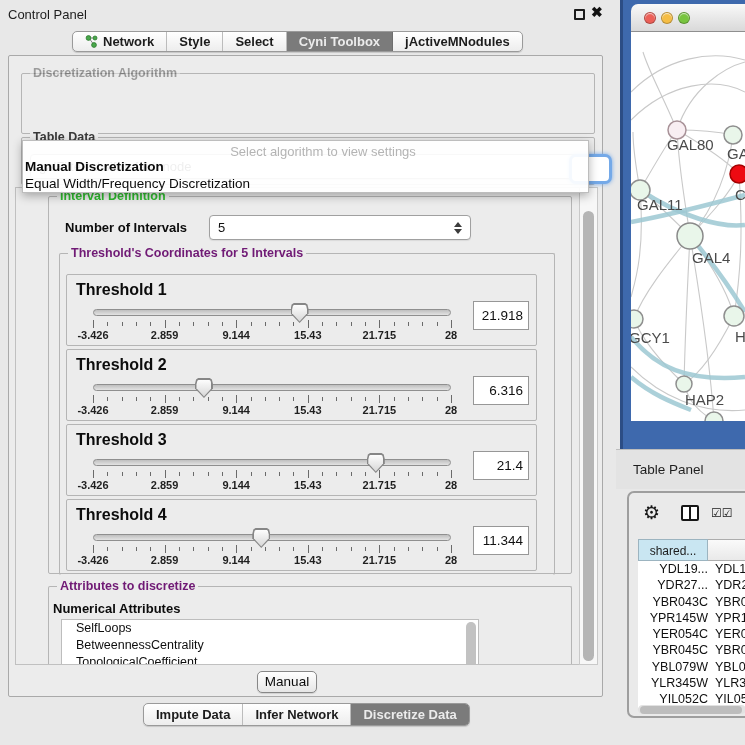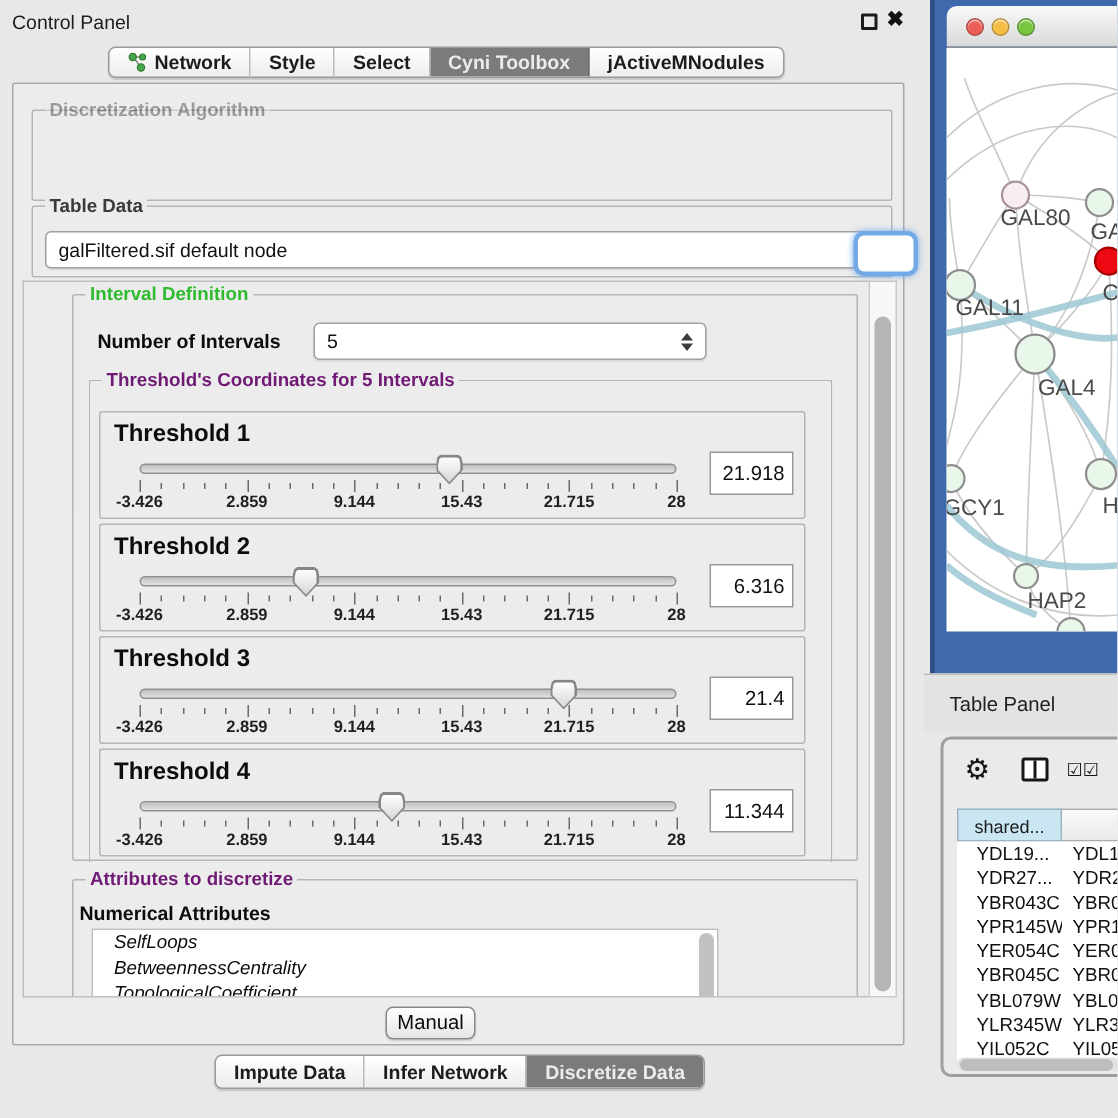--- a/index.html
+++ b/index.html
@@ -102,21 +102,21 @@
   .cols-ic{position:absolute;left:52px;top:12px;width:18px;height:16px;border:2px solid #161616;border-radius:2px;background:#fff;}
   .cols-ic:before{content:"";position:absolute;left:6px;top:0;width:2px;height:12px;background:#161616;}
   .checks-ic{position:absolute;left:82px;top:13px;font-size:12px;color:#161616;letter-spacing:0px;}
   .tp-head{position:absolute;left:9px;top:46px;display:flex;height:22px;}
   .th-cell{font-size:12px;color:#1c1c1c;text-align:center;line-height:22px;border:1px solid #9cb4c0;overflow:hidden;white-space:nowrap;}
   .th-c1{width:70px;background:#c9e6f2;}
   .th-c2{width:124px;background:linear-gradient(#fafafa,#e9e9e9);border-color:#adadad;border-left:none;}
   .tp-rows{position:absolute;left:9px;top:68px;width:194px;background:#fff;}
   .trow{display:flex;height:16.3px;}
   .tcell{font-size:12.5px;color:#101010;line-height:16px;white-space:nowrap;overflow:hidden;}
-  .tc1{width:70px;padding-left:13px;}
+  .tc1{width:70px;padding-left:1px;text-align:right;}
   .tc2{width:124px;padding-left:7px;}
   .hscroll{position:absolute;left:9px;top:212px;width:108px;height:9px;background:#e2e2e2;border-radius:5px;}
   .hscroll>span{position:absolute;left:2px;top:0.5px;width:102px;height:8px;background:#bdbdbd;border-radius:5px;display:block;}
 </style>
 </head>
 <body>
 
 <div id="stage">
 
   <div class="cp-title">Control Panel</div>
@@ -157,20 +157,25 @@
     <div class="focus-ring"></div>
 
     <div class="group" style="left:12px;top:81px;width:574px;height:48px;">
       <span class="legend leg-gray">Table Data</span>
       <div class="combo" style="left:8px;top:16px;width:560px;height:25px;">
         <span>galFiltered.sif default node</span>
         <span class="spin"></span>
       </div>
     </div>
 
+    <div class="popup">
+      <div class="ph">Select algorithm to view settings</div>
+      <div class="opt b" style="top:18px;">Manual Discretization</div>
+      <div class="opt" style="top:35px;">Equal Width/Frequency Discretization</div>
+    </div>
 
     <div class="viewport">
 
       <div class="group" style="left:32px;top:8px;width:524px;height:378px;">
         <span class="legend leg-green">Interval Definition</span>
         <div style="position:absolute;left:16px;top:23px;font-size:13px;font-weight:bold;color:#0c0c0c;">Number of Intervals</div>
         <div class="combo" style="left:160px;top:18px;width:262px;height:25px;">
           <span>5</span>
           <span class="spin"></span>
         </div>
@@ -354,21 +359,21 @@
                 </div>
                 <div class="valbox">11.344</div>
               </div>
             </div>
         </div>
       </div>
 
       <div class="group" style="left:32px;top:398px;width:524px;height:92px;border-bottom:none;">
         <span class="legend leg-blue">Attributes to discretize</span>
         <div style="position:absolute;left:4px;top:14px;font-size:13px;font-weight:bold;color:#0c0c0c;">Numerical Attributes</div>
-        <div class="attr-list" style="left:12px;top:32px;width:418px;height:58px;font-style:italic;">
+        <div class="attr-list" style="left:12px;top:32px;width:418px;height:58px;">
           <div id="attr-items">
               <div class="attr-item">SelfLoops</div>
               <div class="attr-item">BetweennessCentrality</div>
               <div class="attr-item">TopologicalCoefficient</div>
             </div>
           <div class="attr-scroll">
               <span></span>
             </div>
         </div>
       </div>

